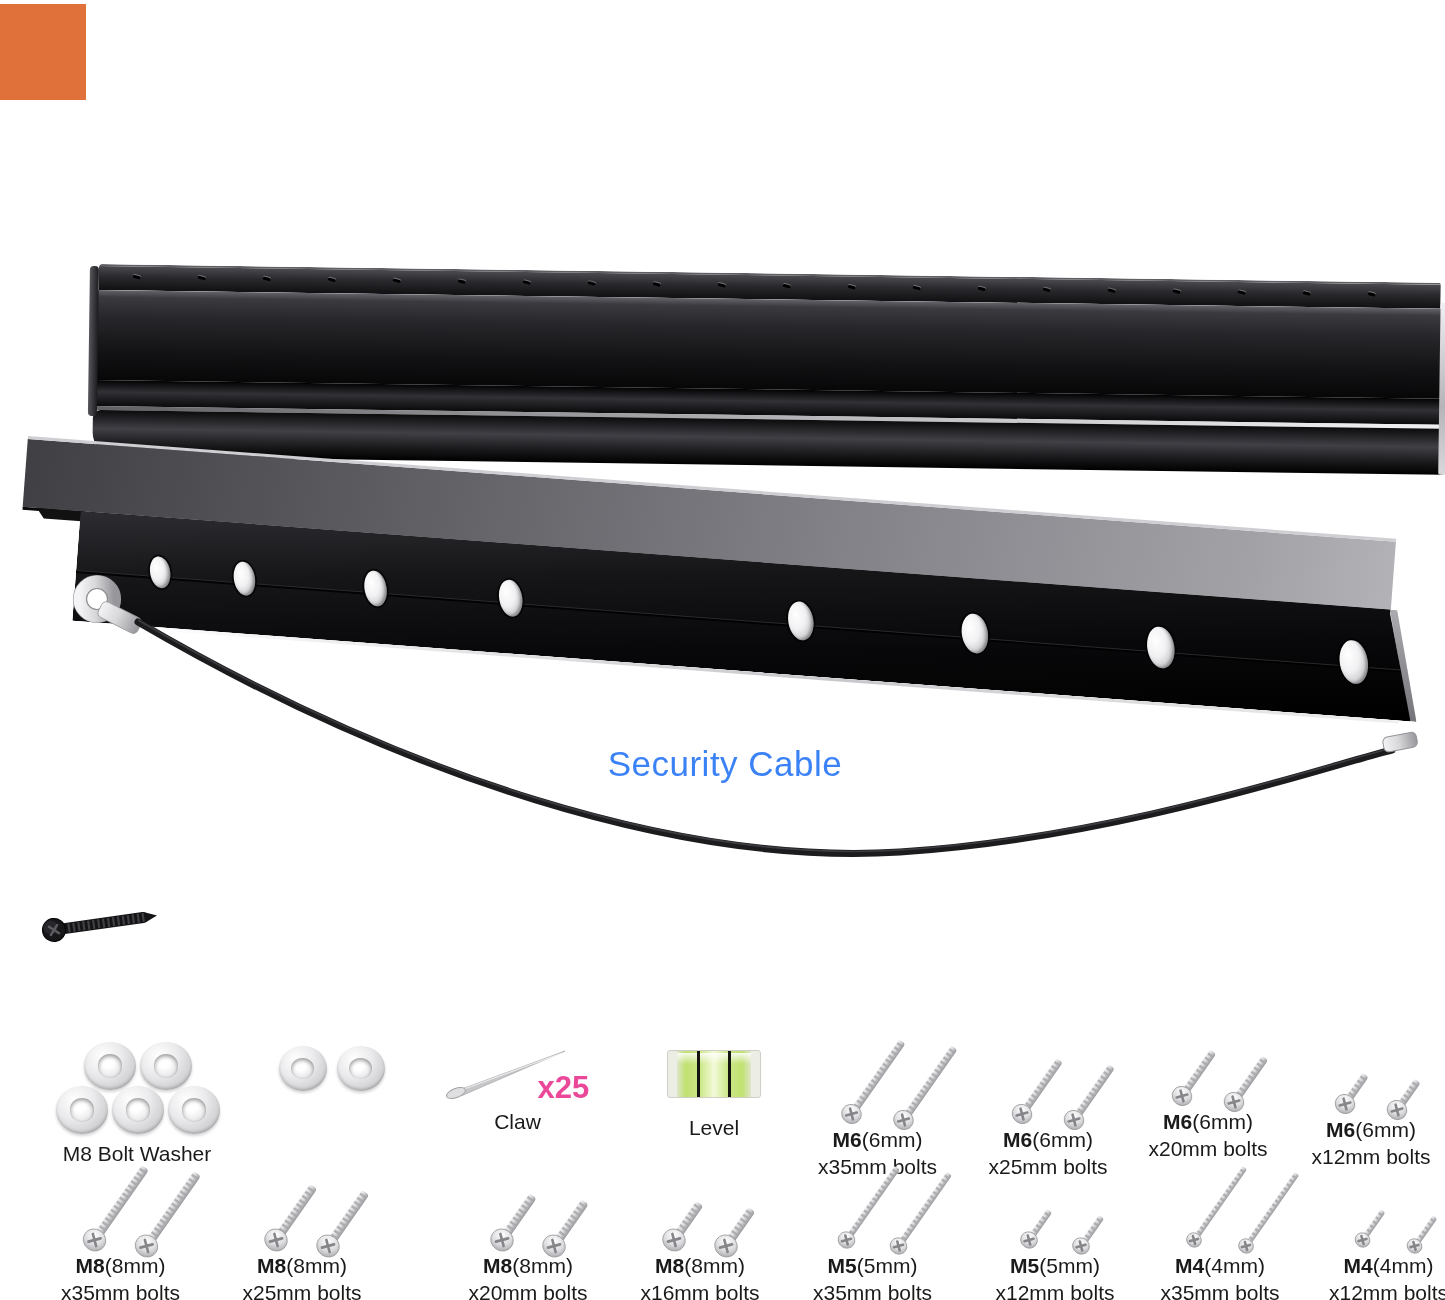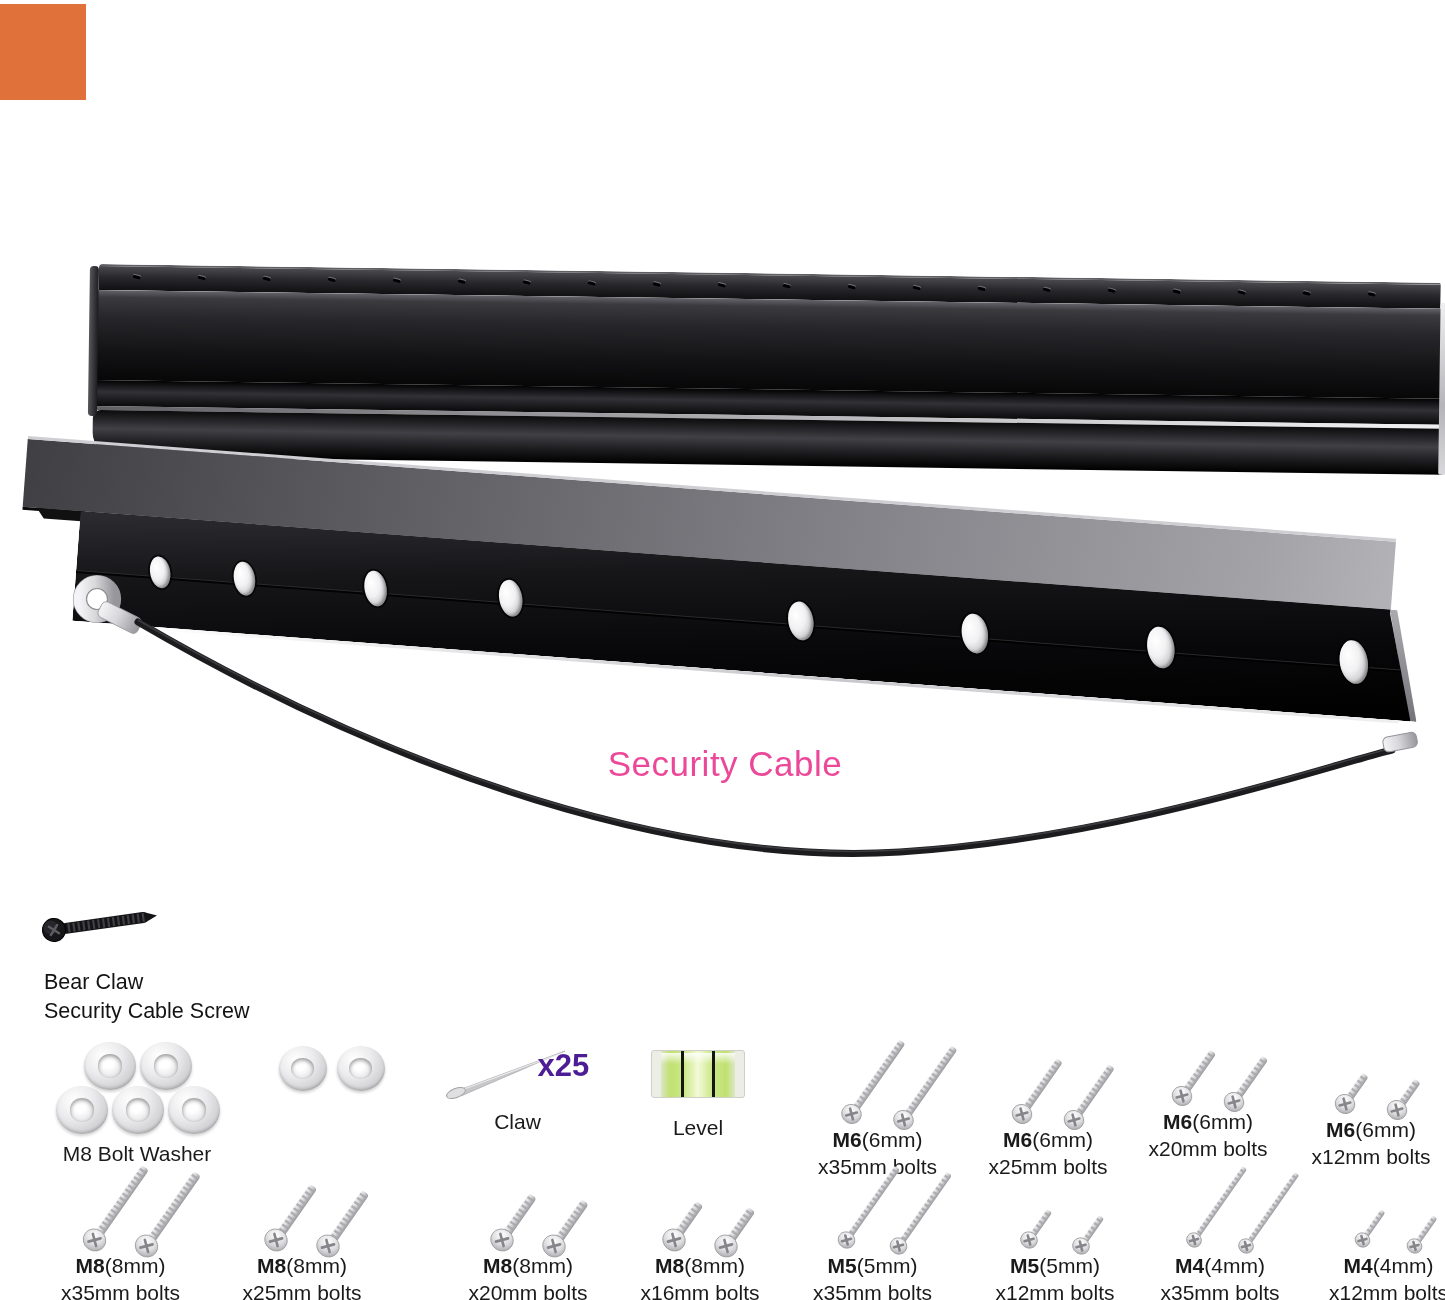--- a/index.html
+++ b/index.html
@@ -50,33 +50,33 @@
            border-top:1px solid rgba(150,150,156,.28);}
   .r2-hole{position:absolute;border-radius:50%;transform:rotate(-14deg);
            background:radial-gradient(ellipse at 35% 32%,#ffffff 0%,#f1f1f3 40%,#c6c6ca 72%,#96969a 100%);
            box-shadow:inset -2px -2px 3px rgba(0,0,0,.3),0 0 0 2px rgba(0,0,0,.65);}
   .r2-shine{position:absolute;left:120px;top:181px;width:1268px;height:3px;
             background:linear-gradient(90deg,rgba(220,220,224,0),#c7c7cb 55%,#efeff1);}
 
   
   .cable-svg{position:absolute;left:0;top:0;z-index:2;pointer-events:none;}
   .cable-label{position:absolute;left:555px;top:744px;width:340px;text-align:center;
-               font-size:35px;letter-spacing:.5px;color:#ec4899;z-index:3;}
+               font-size:35px;letter-spacing:.5px;color:#3b82f6;z-index:3;}
 
   
   .screw-svg{position:absolute;left:38px;top:896px;z-index:2;overflow:visible;}
   .screw-label{position:absolute;left:44px;top:968px;font-size:21.5px;line-height:1.35;color:#141414;z-index:3;}
 
   
   .hw-cell{position:absolute;text-align:center;z-index:3;}
   .hw-graphic{position:relative;width:100%;}
   .hw-graphic svg{display:block;margin:0 auto;overflow:visible;}
   .hw-label{margin-top:2px;font-size:21px;line-height:1.3;color:#1a1a1a;white-space:nowrap;}
   .hw-label b{font-weight:bold;}
-  .hw-count{position:absolute;font-weight:bold;font-size:31px;color:#4c1d95;}
+  .hw-count{position:absolute;font-weight:bold;font-size:31px;color:#ec4899;margin-top:22px;}
 
   .washer{position:absolute;border-radius:50%;
           background:radial-gradient(circle at 36% 30%,#ffffff,#ebebed 40%,#d2d2d5 70%,#a6a6aa 100%);
           box-shadow:0 2px 3px rgba(0,0,0,.18),inset 0 -2px 3px rgba(0,0,0,.18);}
   .washer-hole{position:absolute;left:26%;top:26%;width:48%;height:48%;border-radius:50%;
                background:radial-gradient(circle at 42% 36%,#ffffff 25%,#eaeaec 65%,#c7c7ca 100%);
                box-shadow:inset 0 2px 4px rgba(0,0,0,.4);}
 
   .level{position:relative;width:92px;height:46px;margin:8px auto 0;background:#eceee6;
          border:1px solid #cfcfc8;border-radius:3px;overflow:hidden;}
@@ -172,24 +172,20 @@
   <svg class="screw-svg" width="124" height="60">
     <g transform="translate(16,34) rotate(-8)">
       <rect x="8" y="-5.5" width="86" height="11" rx="4" fill="#141416"></rect>
       <line x1="14" y1="0" x2="92" y2="0" stroke="#3f3f44" stroke-width="9" stroke-dasharray="2.2 2.8"></line>
       <path d="M92,-5 L104,0 L92,5 Z" fill="#141416"></path>
       <circle cx="0" cy="0" r="11.5" fill="#17171a" stroke="#000" stroke-width="1"></circle>
       <circle cx="-3" cy="-3" r="7" fill="#2e2e33" opacity="0.7"></circle>
       <path d="M-6,0 L6,0 M0,-6 L0,6" stroke="#5c5c62" stroke-width="2.4" transform="rotate(40)" stroke-linecap="round"></path>
     </g>
   </svg>
-  <div class="screw-label">
-    <div>Bear Claw</div>
-    <div>Security Cable Screw</div>
-  </div>
 
   <div id="hardware">
       <div class="hw-cell" style="left:52px;top:1042px;width:170px">
         <div class="hw-graphic" style="height:96px">
           <div class="washer" style="left:32px;top:0px;width:52px;height:48px">
             <div class="washer-hole"></div>
           </div>
           <div class="washer" style="left:88px;top:0px;width:52px;height:48px">
             <div class="washer-hole"></div>
           </div>
@@ -219,21 +215,21 @@
         <div class="hw-graphic" style="height:64px">
           <svg width="150" height="62">
             <polygon points="16,48 122,9 18,54" fill="#c7c7ca" stroke="#9d9da1" stroke-width="0.6"></polygon>
             <line x1="17" y1="48.5" x2="119" y2="11" stroke="#efeff1" stroke-width="1.1" opacity="0.9"></line>
             <ellipse cx="13" cy="51" rx="10" ry="4.6" transform="rotate(-21 13 51)" fill="#dfdfe2" stroke="#a2a2a6" stroke-width="1"></ellipse>
           </svg>
           <span class="hw-count" style="left:102.5px;top:6px">x25</span>
         </div>
         <div class="hw-label">Claw</div>
       </div>
-      <div class="hw-cell" style="left:628px;top:1042px;width:140px">
+      <div class="hw-cell" style="left:644px;top:1042px;width:140px">
         <div class="hw-graphic" style="height:62px">
           <div class="level">
             <div class="level-liquid"></div>
             <div class="level-sheen"></div>
             <div class="level-line" style="left:31%"></div>
             <div class="level-line" style="left:65%"></div>
           </div>
         </div>
         <div class="hw-label">Level</div>
       </div>

